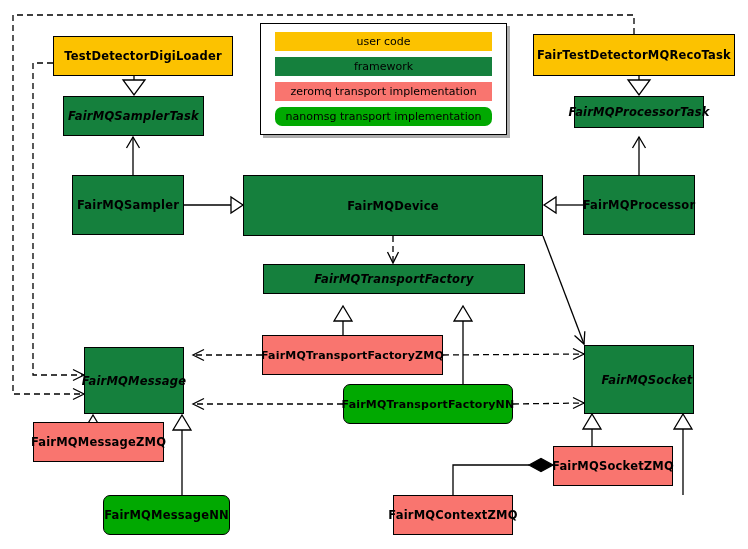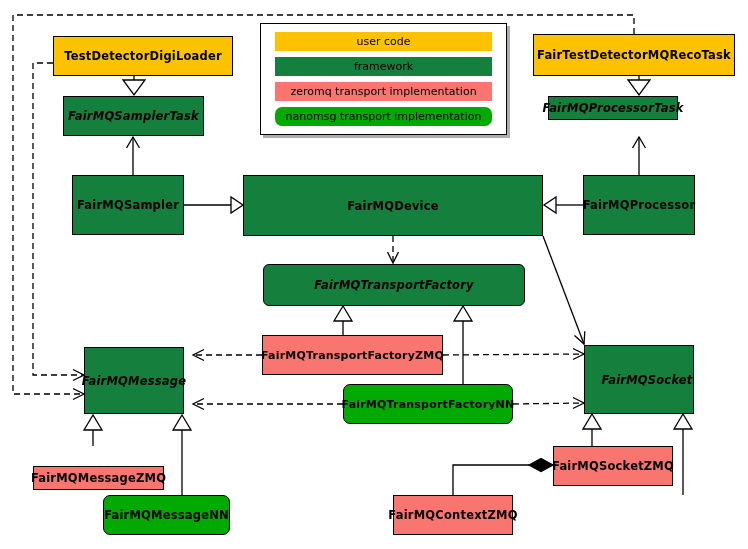--- a/index.html
+++ b/index.html
@@ -98,27 +98,27 @@
   <div id="legend">
     <div class="legend-row gold">user code</div>
     <div class="legend-row blue">framework</div>
     <div class="legend-row red">zeromq transport implementation</div>
     <div class="legend-row green">nanomsg transport implementation</div>
   </div>
 
   <div class="node gold" style="left:53px;top:36px;width:180px;height:40px;">TestDetectorDigiLoader</div>
   <div class="node gold" style="left:533px;top:34px;width:202px;height:42px;">FairTestDetectorMQRecoTask</div>
   <div class="node blue abstract" style="left:63px;top:96px;width:141px;height:40px;">FairMQSamplerTask</div>
-  <div class="node blue abstract" style="left:548px;top:96px;width:130px;height:24px;">FairMQProcessorTask</div>
+  <div class="node blue abstract" style="left:574px;top:96px;width:130px;height:32px;">FairMQProcessorTask</div>
   <div class="node blue" style="left:72px;top:175px;width:112px;height:60px;">FairMQSampler</div>
   <div class="node blue" style="left:243px;top:175px;width:300px;height:61px;">FairMQDevice</div>
   <div class="node blue" style="left:583px;top:175px;width:112px;height:60px;">FairMQProcessor</div>
-  <div class="node blue abstract" style="left:263px;top:264px;width:262px;height:42px;border-radius:6px;">FairMQTransportFactory</div>
+  <div class="node blue abstract" style="left:263px;top:264px;width:262px;height:30px;">FairMQTransportFactory</div>
   <div class="node red" style="left:262px;top:335px;width:181px;height:40px;font-size:11px;">FairMQTransportFactoryZMQ</div>
   <div class="node green" style="left:343px;top:384px;width:170px;height:40px;font-size:11px;">FairMQTransportFactoryNN</div>
   <div class="node blue abstract" style="left:84px;top:347px;width:100px;height:67px;">FairMQMessage</div>
   <div class="node blue abstract" style="left:584px;top:345px;width:110px;height:69px;padding-left:16px;">FairMQSocket</div>
-  <div class="node red" style="left:33px;top:422px;width:131px;height:24px;margin-top:44px;">FairMQMessageZMQ</div>
+  <div class="node red" style="left:33px;top:422px;width:131px;height:40px;">FairMQMessageZMQ</div>
   <div class="node green" style="left:103px;top:495px;width:127px;height:40px;">FairMQMessageNN</div>
   <div class="node red" style="left:393px;top:495px;width:120px;height:40px;">FairMQContextZMQ</div>
   <div class="node red" style="left:553px;top:446px;width:120px;height:40px;">FairMQSocketZMQ</div>
 
 </div>
 
 </body></html>

